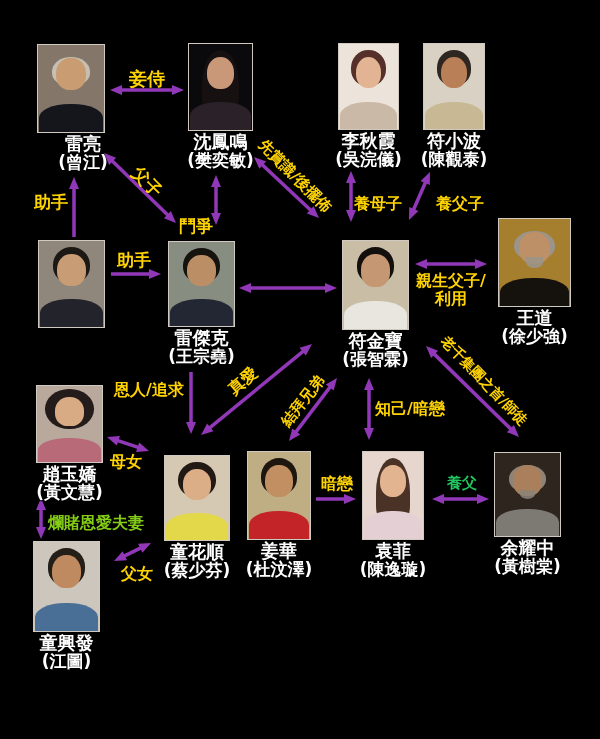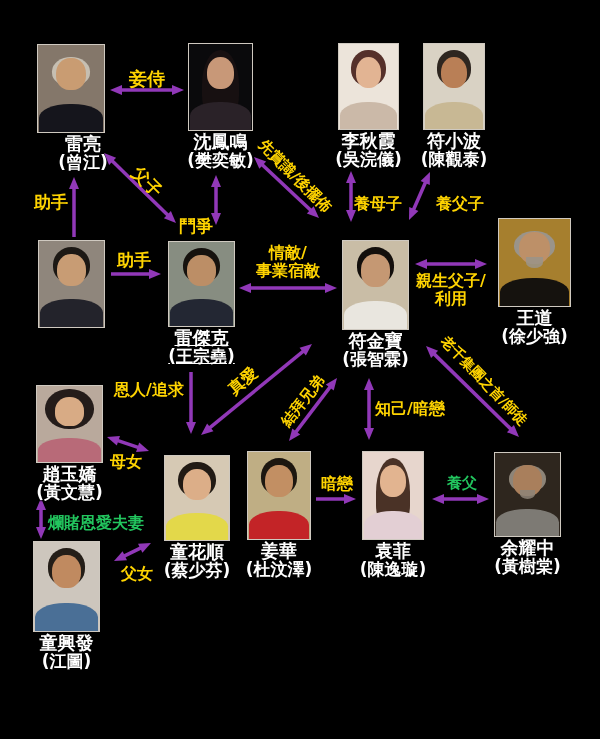--- a/index.html
+++ b/index.html
@@ -173,21 +173,21 @@
     <div class="photo hair-short" style="left: 38px; top: 240px; width: 67px; height: 88px; background: rgb(143, 134, 124);">
       <div class="p-hair" style="background: rgb(28, 24, 20);"></div>
       <div class="p-face" style="background: rgb(200, 156, 116);"></div>
       <div class="p-torso" style="background: rgb(35, 35, 43);"></div>
     </div>
     <div class="photo hair-short" style="left: 168px; top: 241px; width: 67px; height: 86px; background: rgb(135, 141, 129);">
       <div class="p-hair" style="background: rgb(22, 18, 14);"></div>
       <div class="p-face" style="background: rgb(188, 142, 102);"></div>
       <div class="p-torso" style="background: rgb(35, 39, 51);"></div>
     </div>
-    <div class="name" style="left: 201.5px; top: 328px; text-decoration: underline;">
+    <div class="name" style="left: 201.5px; top: 328px;">
       <div class="character">雷傑克</div>
       <div class="actor">(王宗堯)</div>
     </div>
     <div class="photo hair-short" style="left: 342px; top: 240px; width: 67px; height: 90px; background: rgb(201, 189, 166);">
       <div class="p-hair" style="background: rgb(19, 15, 12);"></div>
       <div class="p-face" style="background: rgb(197, 152, 115);"></div>
       <div class="p-torso" style="background: rgb(233, 230, 223);"></div>
     </div>
     <div class="name" style="left: 375.5px; top: 331px;">
       <div class="character">符金寶</div>
@@ -259,31 +259,27 @@
       <div class="actor">(江圖)</div>
     </div>
     <div class="rel" style="left: 147px; top: 79px; font-size: 18px; color: rgb(255, 212, 0); text-align: right;">妾侍</div>
     <div class="rel" style="left: 147px; top: 182px; font-size: 17px; color: rgb(255, 212, 0); transform: translate(-50%, -50%) rotate(45deg);">父子</div>
     <div class="rel" style="left: 51px; top: 202px; font-size: 17px; color: rgb(255, 212, 0);">助手</div>
     <div class="rel" style="left: 196px; top: 202px; font-size: 17px; color: rgb(255, 212, 0); margin-top: 24px;">鬥爭</div>
     <div class="rel" style="left: 295px; top: 176px; font-size: 15px; color: rgb(255, 212, 0); transform: translate(-50%, -50%) rotate(45deg);">先賞識/後擺佈</div>
     <div class="rel" style="left: 378px; top: 204px; font-size: 16px; color: rgb(255, 212, 0);">養母子</div>
     <div class="rel" style="left: 460px; top: 204px; font-size: 16px; color: rgb(255, 212, 0);">養父子</div>
     <div class="rel" style="left: 134px; top: 260px; font-size: 17px; color: rgb(255, 212, 0);">助手</div>
-    <div class="rel" style="left: 288px; top: 262px; font-size: 16px; color: rgb(255, 212, 0);">
-      <div class="rel-line">情敵/</div>
-      <div class="rel-line">事業宿敵</div>
-    </div>
     <div class="rel" style="left: 451px; top: 290px; font-size: 16px; color: rgb(255, 212, 0);">
       <div class="rel-line">親生父子/</div>
       <div class="rel-line">利用</div>
     </div>
     <div class="rel" style="left: 484px; top: 381px; font-size: 14px; color: rgb(255, 212, 0); transform: translate(-50%, -50%) rotate(46deg);">老千集團之首/師徒</div>
     <div class="rel" style="left: 149px; top: 390px; font-size: 16px; color: rgb(255, 212, 0);">恩人/追求</div>
     <div class="rel" style="left: 243px; top: 381px; font-size: 16px; color: rgb(255, 212, 0); transform: translate(-50%, -50%) rotate(-40deg);">真愛</div>
     <div class="rel" style="left: 303px; top: 401px; font-size: 15px; color: rgb(255, 212, 0); transform: translate(-50%, -50%) rotate(-52deg);">結拜兄弟</div>
     <div class="rel" style="left: 410px; top: 409px; font-size: 16px; color: rgb(255, 212, 0);">知己/暗戀</div>
     <div class="rel" style="left: 126px; top: 462px; font-size: 16px; color: rgb(255, 212, 0);">母女</div>
-    <div class="rel" style="left: 96px; top: 523px; font-size: 16px; color: #22c55e;">爛賭恩愛夫妻</div>
+    <div class="rel" style="left: 96px; top: 523px; font-size: 16px; color: #84cc16;">爛賭恩愛夫妻</div>
     <div class="rel" style="left: 137px; top: 574px; font-size: 16px; color: rgb(255, 212, 0);">父女</div>
     <div class="rel" style="left: 337px; top: 484px; font-size: 16px; color: rgb(255, 212, 0);">暗戀</div>
     <div class="rel" style="left: 462px; top: 483px; font-size: 15px; color: #22c55e;">養父</div>
   </div>
 
 </body></html>

